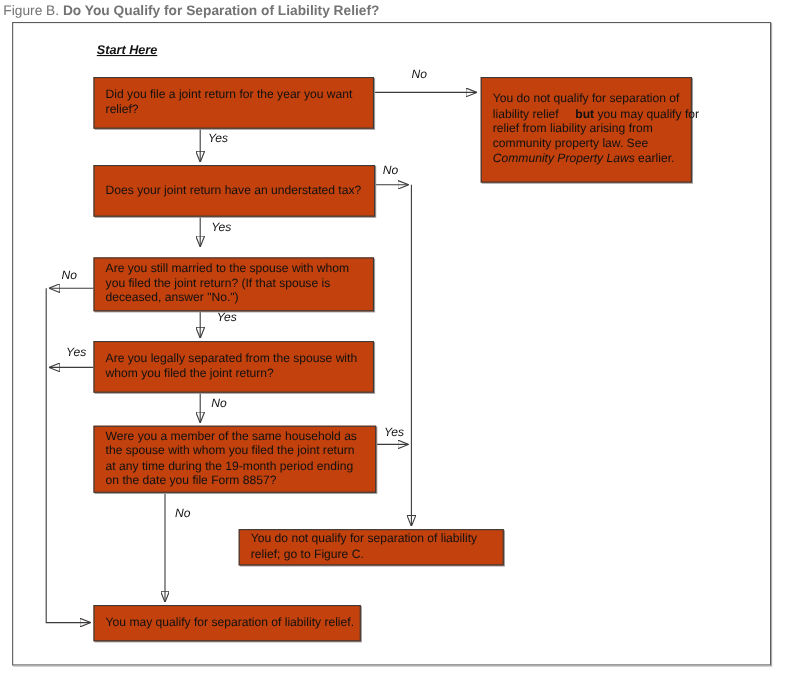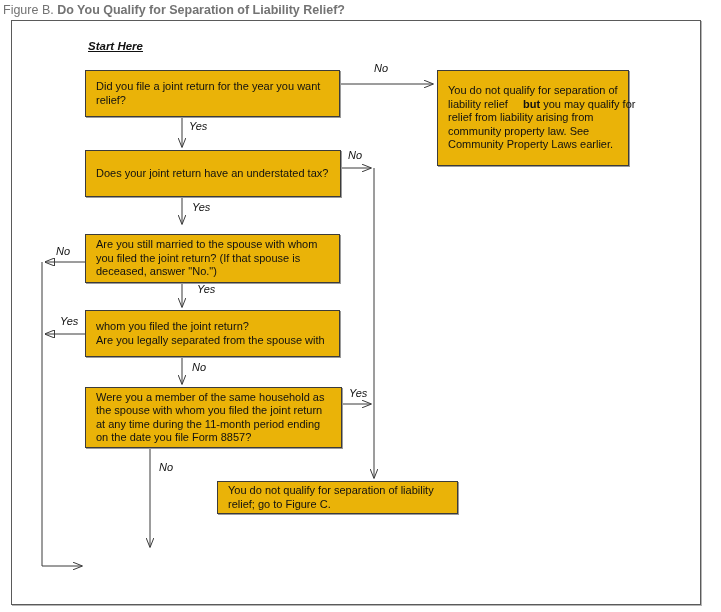--- a/index.html
+++ b/index.html
@@ -13,28 +13,28 @@
   }
   .title b{font-weight:bold;}
   .frame{
     position:absolute;left:11px;top:20px;width:688px;height:583px;
     border:1px solid #5a5a5a;box-shadow:1px 1px 0 #b5b5b5;background:transparent;
   }
   .start{
     position:absolute;left:88px;top:40px;font-size:11.5px;font-weight:bold;font-style:italic;color:#111;text-decoration:underline;
   }
   .box{
-    position:absolute;background:#eab308;border:1px solid #3b3b3b;box-shadow:1px 1px 0 #9a9a9a;
+    position:absolute;background:#c2410c;border:1px solid #3b3b3b;box-shadow:1px 1px 0 #9a9a9a;
     font-size:11px;line-height:13.4px;color:#111;
     display:flex;flex-direction:column;justify-content:center;
     padding:2px 6px 2px 10px;box-sizing:border-box;
   }
   .box .ln{white-space:nowrap;}
   .b-bold{font-weight:bold;padding-left:12px;}
-  .b-ital{margin-top:48px;}
+  .b-ital{font-style:italic;margin-top:48px;}
   .elabel{
     position:absolute;font-size:11px;font-style:italic;color:#111;white-space:nowrap;
   }
   svg.wires{position:absolute;left:0;top:0;width:721px;height:612px;pointer-events:none;}
   svg.wires path, svg.wires line{stroke:#3b3b3b;stroke-width:1;fill:none;}
 </style>
 </head>
 <body>
 
 <div id="stage">
@@ -88,38 +88,41 @@
     <div class="ln">Does your joint return have an understated tax?</div>
   </div>
 
   <div class="box" style="left:85px;top:234px;width:255px;height:49px">
     <div class="ln">Are you still married to the spouse with whom</div>
     <div class="ln">you filed the joint return? (If that spouse is</div>
     <div class="ln">deceased, answer "No.")</div>
   </div>
 
   <div class="box" style="left:85px;top:310px;width:255px;height:47px">
+    <div class="ln">Are you legally separated from the spouse with</div>
     <div class="ln">whom you filed the joint return?</div>
-    <div class="ln">Are you legally separated from the spouse with</div>
   </div>
 
   <div class="box" style="left:85px;top:387px;width:257px;height:61px">
     <div class="ln">Were you a member of the same household as</div>
     <div class="ln">the spouse with whom you filed the joint return</div>
-    <div class="ln">at any time during the 11-month period ending</div>
+    <div class="ln">at any time during the 19-month period ending</div>
     <div class="ln">on the date you file Form 8857?</div>
   </div>
 
   <div class="box" style="left:437px;top:70px;width:192px;height:96px">
     <div class="ln">You do not qualify for separation of</div>
     <div class="ln"><span>liability relief </span><span class="b-bold">but</span><span> you may qualify for</span></div>
     <div class="ln">relief from liability arising from</div>
     <div class="ln">community property law. See</div>
     <div class="ln"><span class="b-ital">Community Property Laws</span><span> earlier.</span></div>
   </div>
 
   <div class="box" style="left:217px;top:481px;width:241px;height:33px">
     <div class="ln">You do not qualify for separation of liability</div>
     <div class="ln">relief; go to Figure C.</div>
   </div>
 
+  <div class="box" style="left:85px;top:550px;width:243px;height:33px">
+    <div class="ln">You may qualify for separation of liability relief.</div>
+  </div>
 
 </div>
 
 </body></html>

